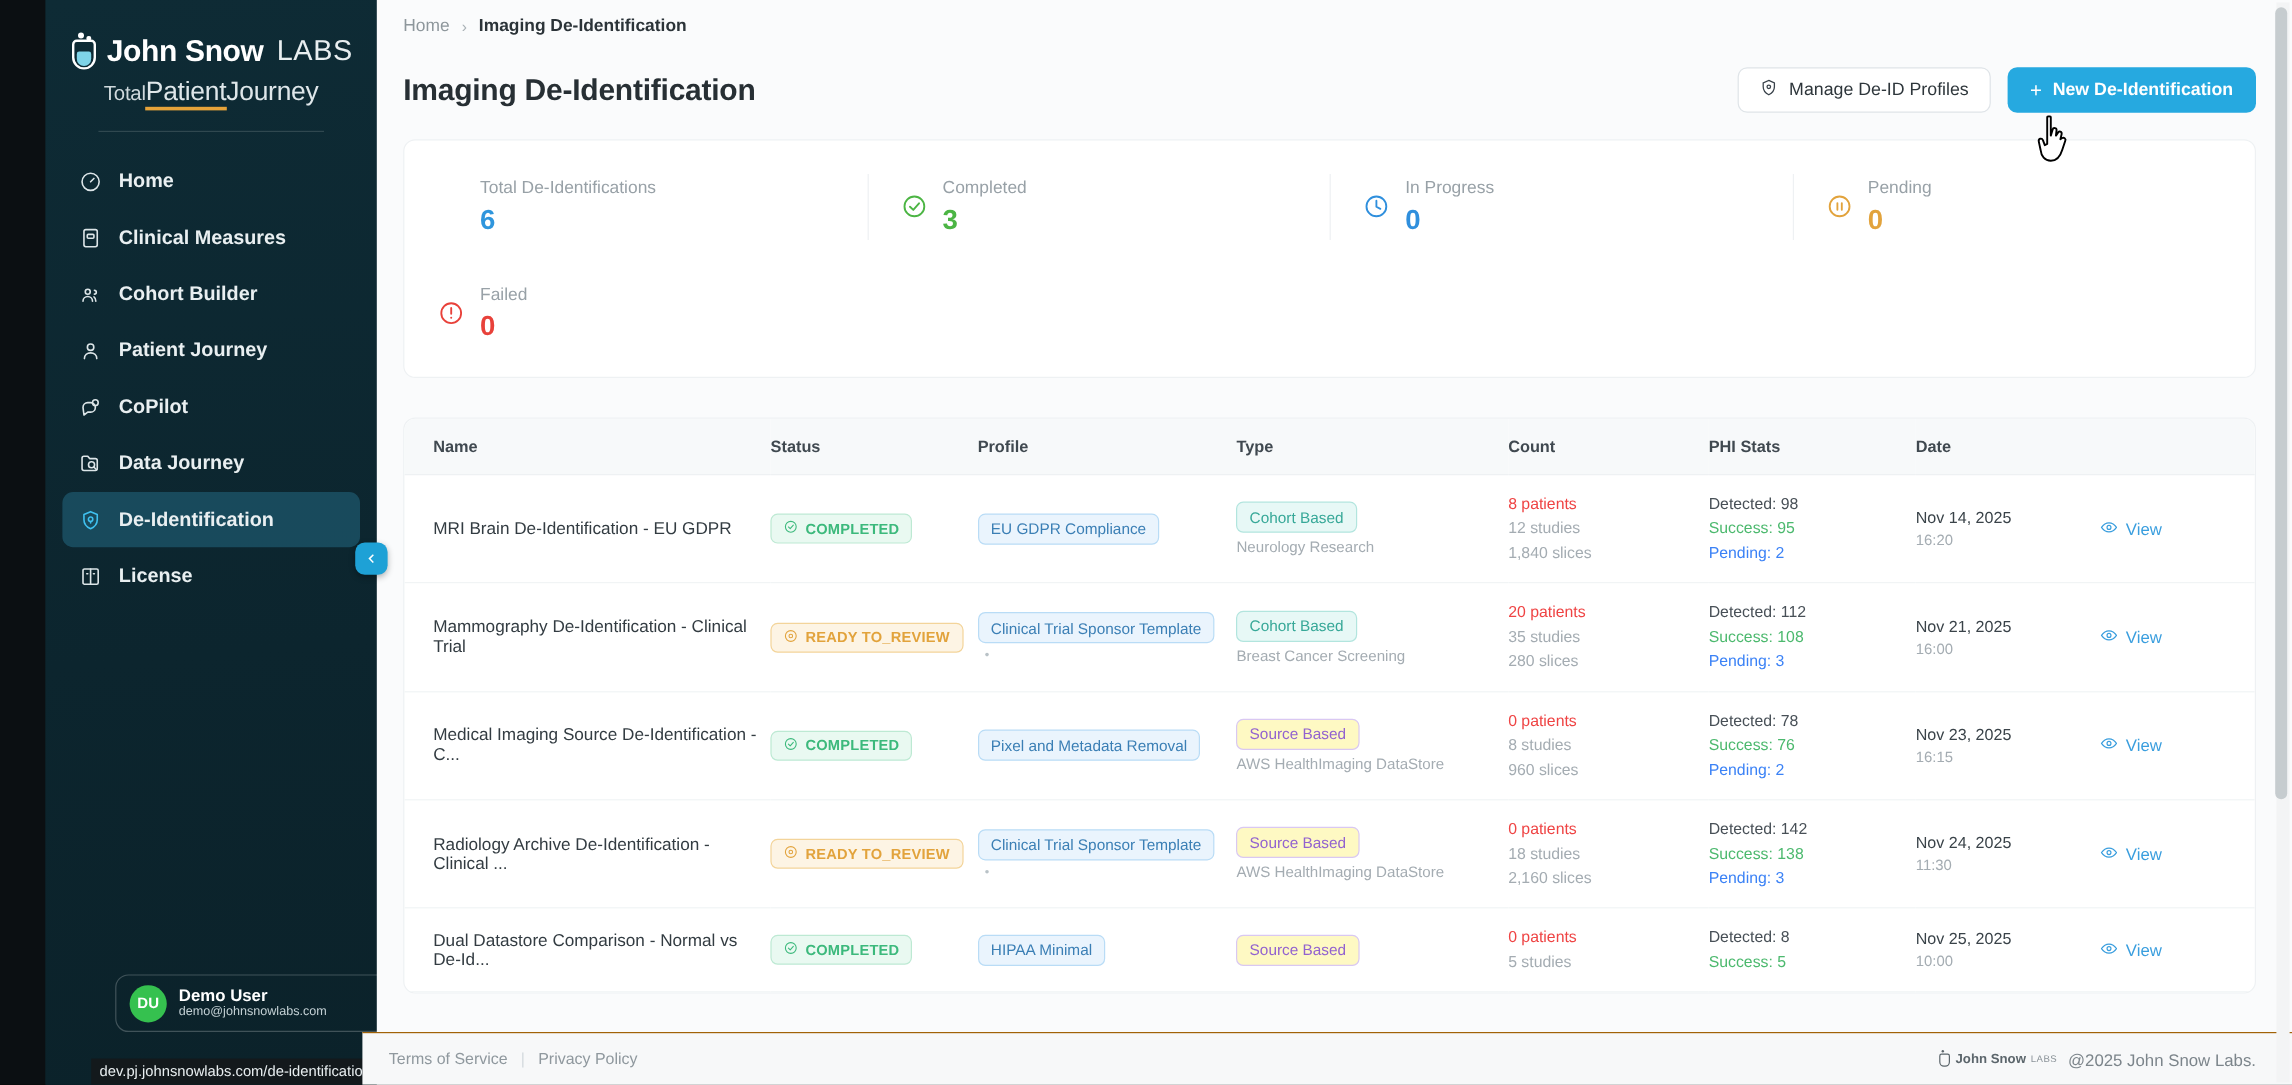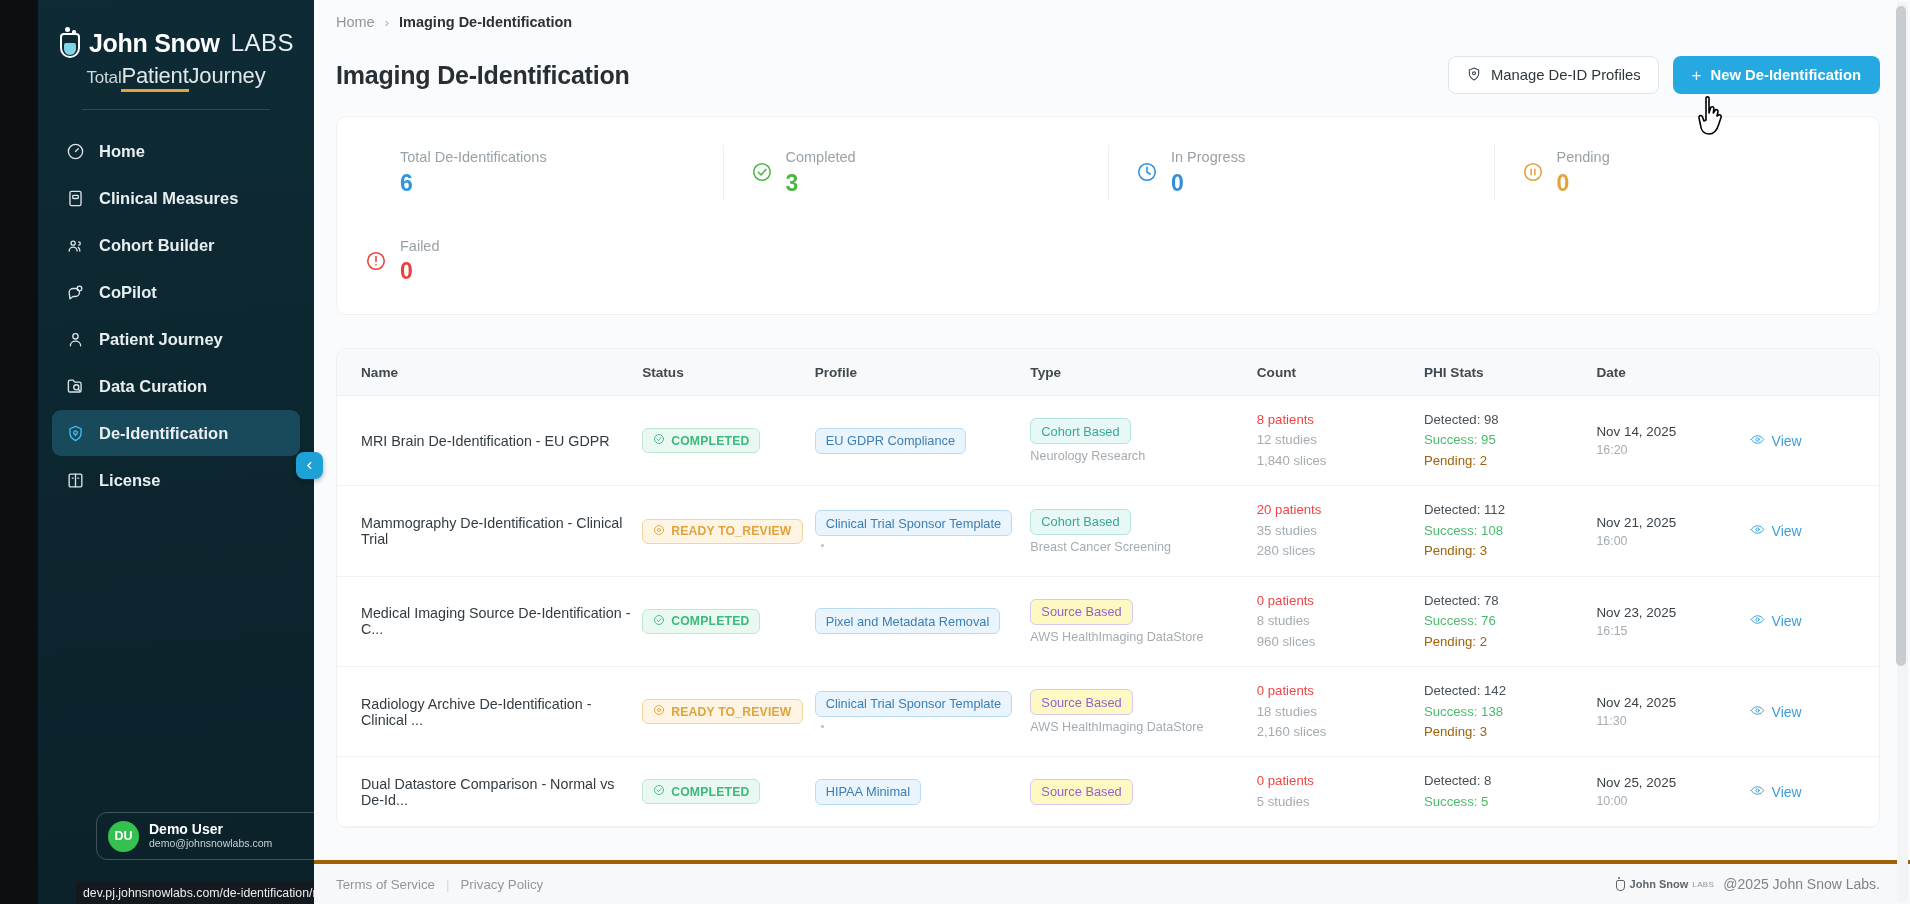--- a/index.html
+++ b/index.html
@@ -191,33 +191,33 @@
   .pill.cohort { background: #e7f8f6; border: 1px solid #b2e5de; color: #37a898; }
   .pill.source { background: #fef9c3; border: 1px solid #d9c8f2; color: #9262cf; }
   .dot-after { display: inline-block; width: 3px; height: 3px; border-radius: 50%; background: #b9c2c7; margin-left: 6px; vertical-align: middle; }
 
   .type-sub { font-size: 12.6px; color: #a4acb2; margin-top: 5px; }
   .count-line { font-size: 13.2px; color: #ef4444; line-height: 1.55; }
   .count-line.muted { color: #a4acb2; }
   .phi-line { font-size: 13.2px; line-height: 1.55; }
   .phi-det { color: #485057; }
   .phi-suc { color: #4cb96e; }
-  .phi-pen { color: #a16207; }
+  .phi-pen { color: #3b82f6; }
   .date-main { font-size: 13.4px; color: #3a4349; }
   .date-sub { font-size: 12.4px; color: #a4acb2; margin-top: 4px; }
   .view-btn {
     display: inline-flex; align-items: center; gap: 7px;
     color: #3a9ede; font-size: 14px; cursor: pointer; background: none; border: none;
   }
   .view-btn svg { width: 15px; height: 15px; stroke: #3a9ede; fill: none; stroke-width: 1.6; }
 
   
   .footer {
-    position: absolute; left: 314px; right: 0; bottom: 0; height: 44px;
-    background: #f7f8f9; border-top: 4px solid #a16207;
+    position: absolute; left: 302px; right: 0; bottom: 0; height: 44px;
+    background: #f7f8f9; border-top: 1px solid #a16207;
     display: flex; align-items: center; padding: 0 30px 0 22px;
     font-size: 13.3px; color: #8f989e;
   }
   .footer a { color: #8f989e; text-decoration: none; cursor: pointer; }
   .f-sep { margin: 0 11px; color: #d4dade; }
   .footer-right { margin-left: auto; display: flex; align-items: center; gap: 9px; }
   .f-logo { display: flex; align-items: center; gap: 4px; }
   .f-cup { width: 11px; height: 15px; position: relative; }
   .f-cup .c { position: absolute; left: 1px; top: 3px; width: 9px; height: 11px; border: 1.4px solid #5c666c; border-radius: 2px 2px 4px 4px; }
   .f-cup .d { position: absolute; left: 3px; top: 0; width: 2.4px; height: 2.4px; border-radius: 50%; background: #5c666c; }
@@ -286,44 +286,44 @@
               <circle cx="9" cy="9" r="2.6"></circle>
               <path d="M4 19c0-3 2.4-5 5-5s5 2 5 5"></path>
               <path d="M16 7.5a2 2 0 1 1 0 4M17.5 19c0-2.2-.8-3.8-2-4.6"></path>
             </svg>
           </span>
           <span>Cohort Builder</span>
         </div>
         <div class="nav-item">
           <span class="ico">
             <svg viewBox="0 0 24 24" stroke-linecap="round" stroke-linejoin="round">
+              <circle cx="12" cy="8" r="3.4"></circle>
+              <path d="M5.5 20c0-3.6 2.9-6 6.5-6s6.5 2.4 6.5 6"></path>
+            </svg>
+          </span>
+          <span>Patient Journey</span>
+        </div>
+        <div class="nav-item">
+          <span class="ico">
+            <svg viewBox="0 0 24 24" stroke-linecap="round" stroke-linejoin="round">
               <path d="M4 12a5 5 0 0 1 5-5h3a5 5 0 0 1 0 10H9l-4 3z"></path>
               <circle cx="17" cy="7" r="3"></circle>
             </svg>
           </span>
           <span>CoPilot</span>
-        </div>
-        <div class="nav-item">
-          <span class="ico">
-            <svg viewBox="0 0 24 24" stroke-linecap="round" stroke-linejoin="round">
-              <circle cx="12" cy="8" r="3.4"></circle>
-              <path d="M5.5 20c0-3.6 2.9-6 6.5-6s6.5 2.4 6.5 6"></path>
-            </svg>
-          </span>
-          <span>Patient Journey</span>
         </div>
         <div class="nav-item">
           <span class="ico">
             <svg viewBox="0 0 24 24" stroke-linecap="round" stroke-linejoin="round">
               <path d="M3 6a2 2 0 0 1 2-2h4l2 2.5h6a2 2 0 0 1 2 2V17a2 2 0 0 1-2 2H5a2 2 0 0 1-2-2z"></path>
               <circle cx="13" cy="13" r="3.2"></circle>
               <path d="M15.4 15.4L18 18"></path>
             </svg>
           </span>
-          <span>Data Curation</span>
+          <span>Data Journey</span>
         </div>
         <div class="nav-item active">
           <span class="ico">
             <svg viewBox="0 0 24 24" stroke-linecap="round" stroke-linejoin="round">
               <path d="M12 3l7 3v5.5c0 4.3-3 7.7-7 9.5-4-1.8-7-5.2-7-9.5V6z"></path>
               <circle cx="12" cy="11" r="2.3"></circle>
               <path d="M12 13.3V15"></path>
             </svg>
           </span>
           <span>De-Identification</span>

